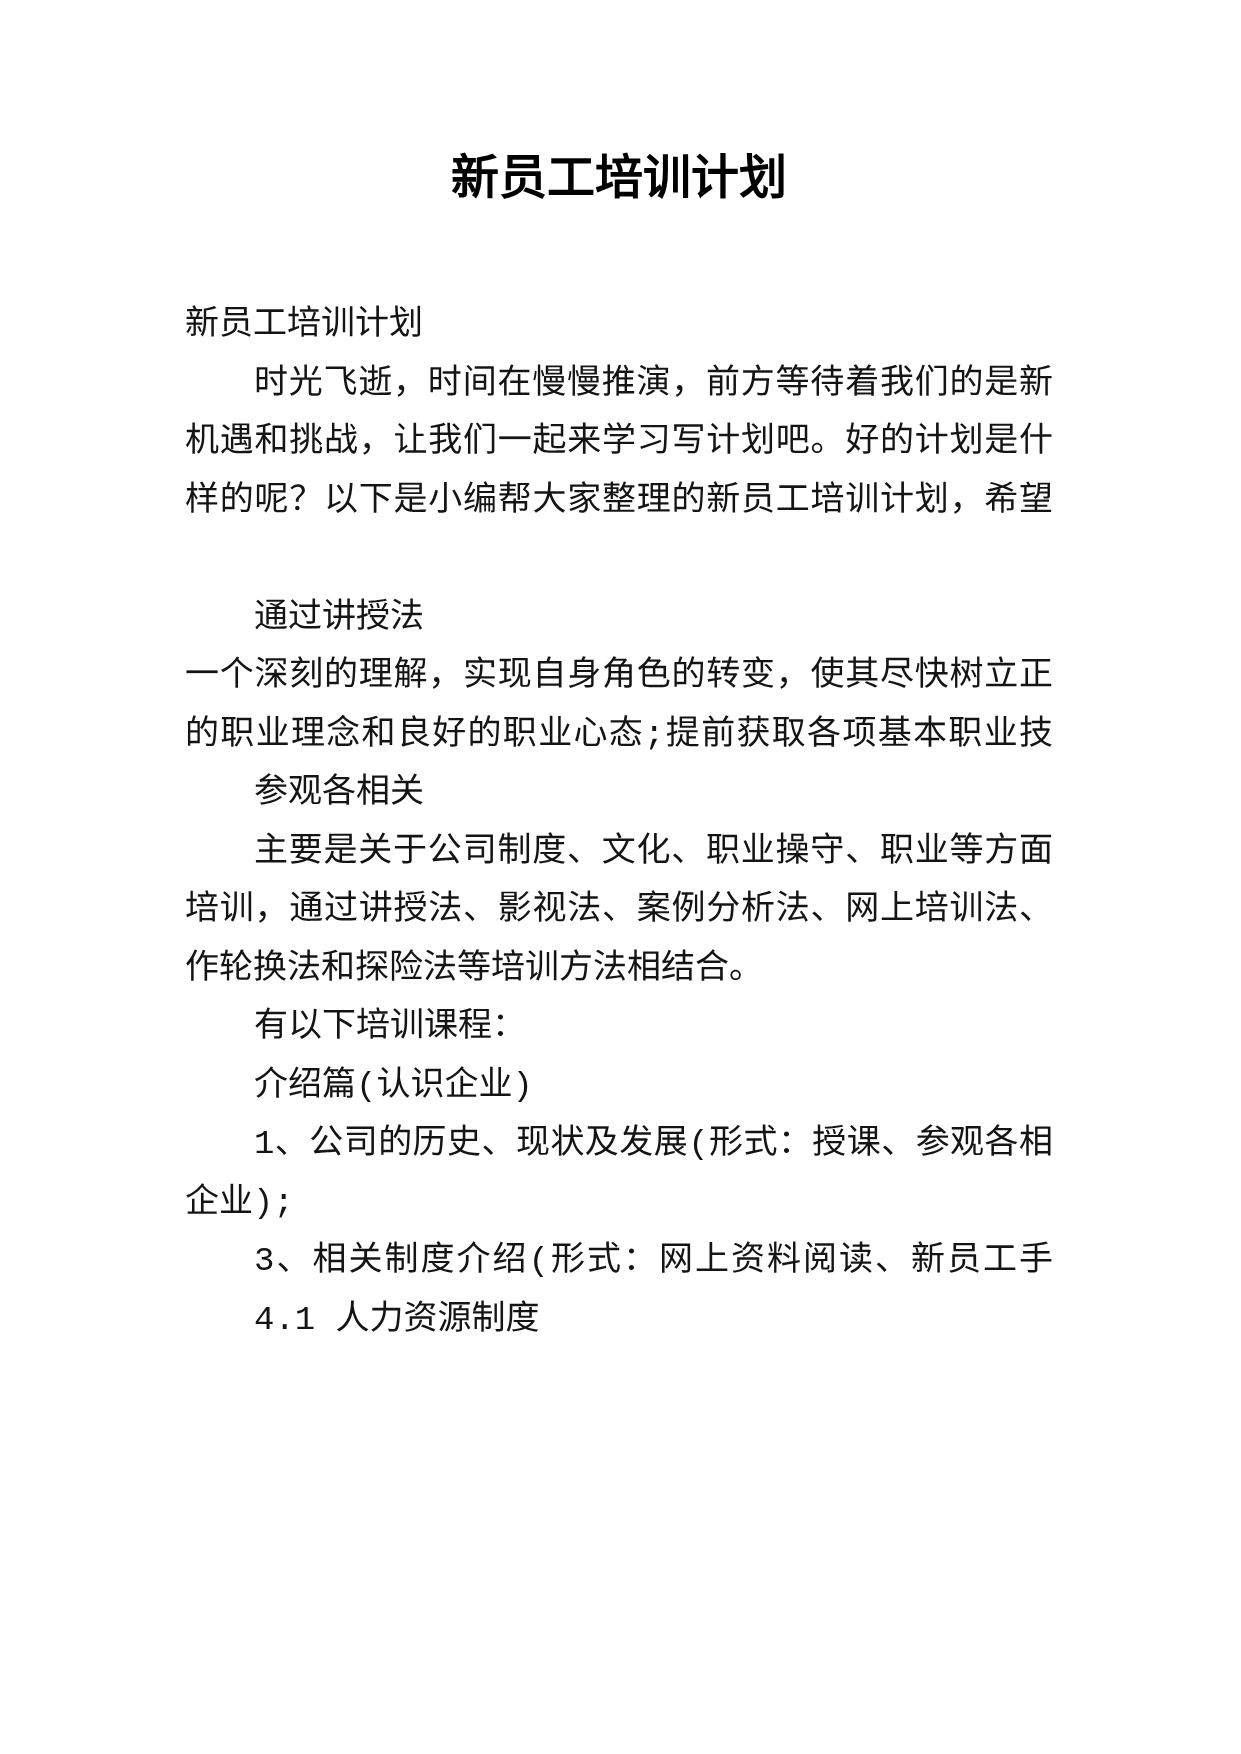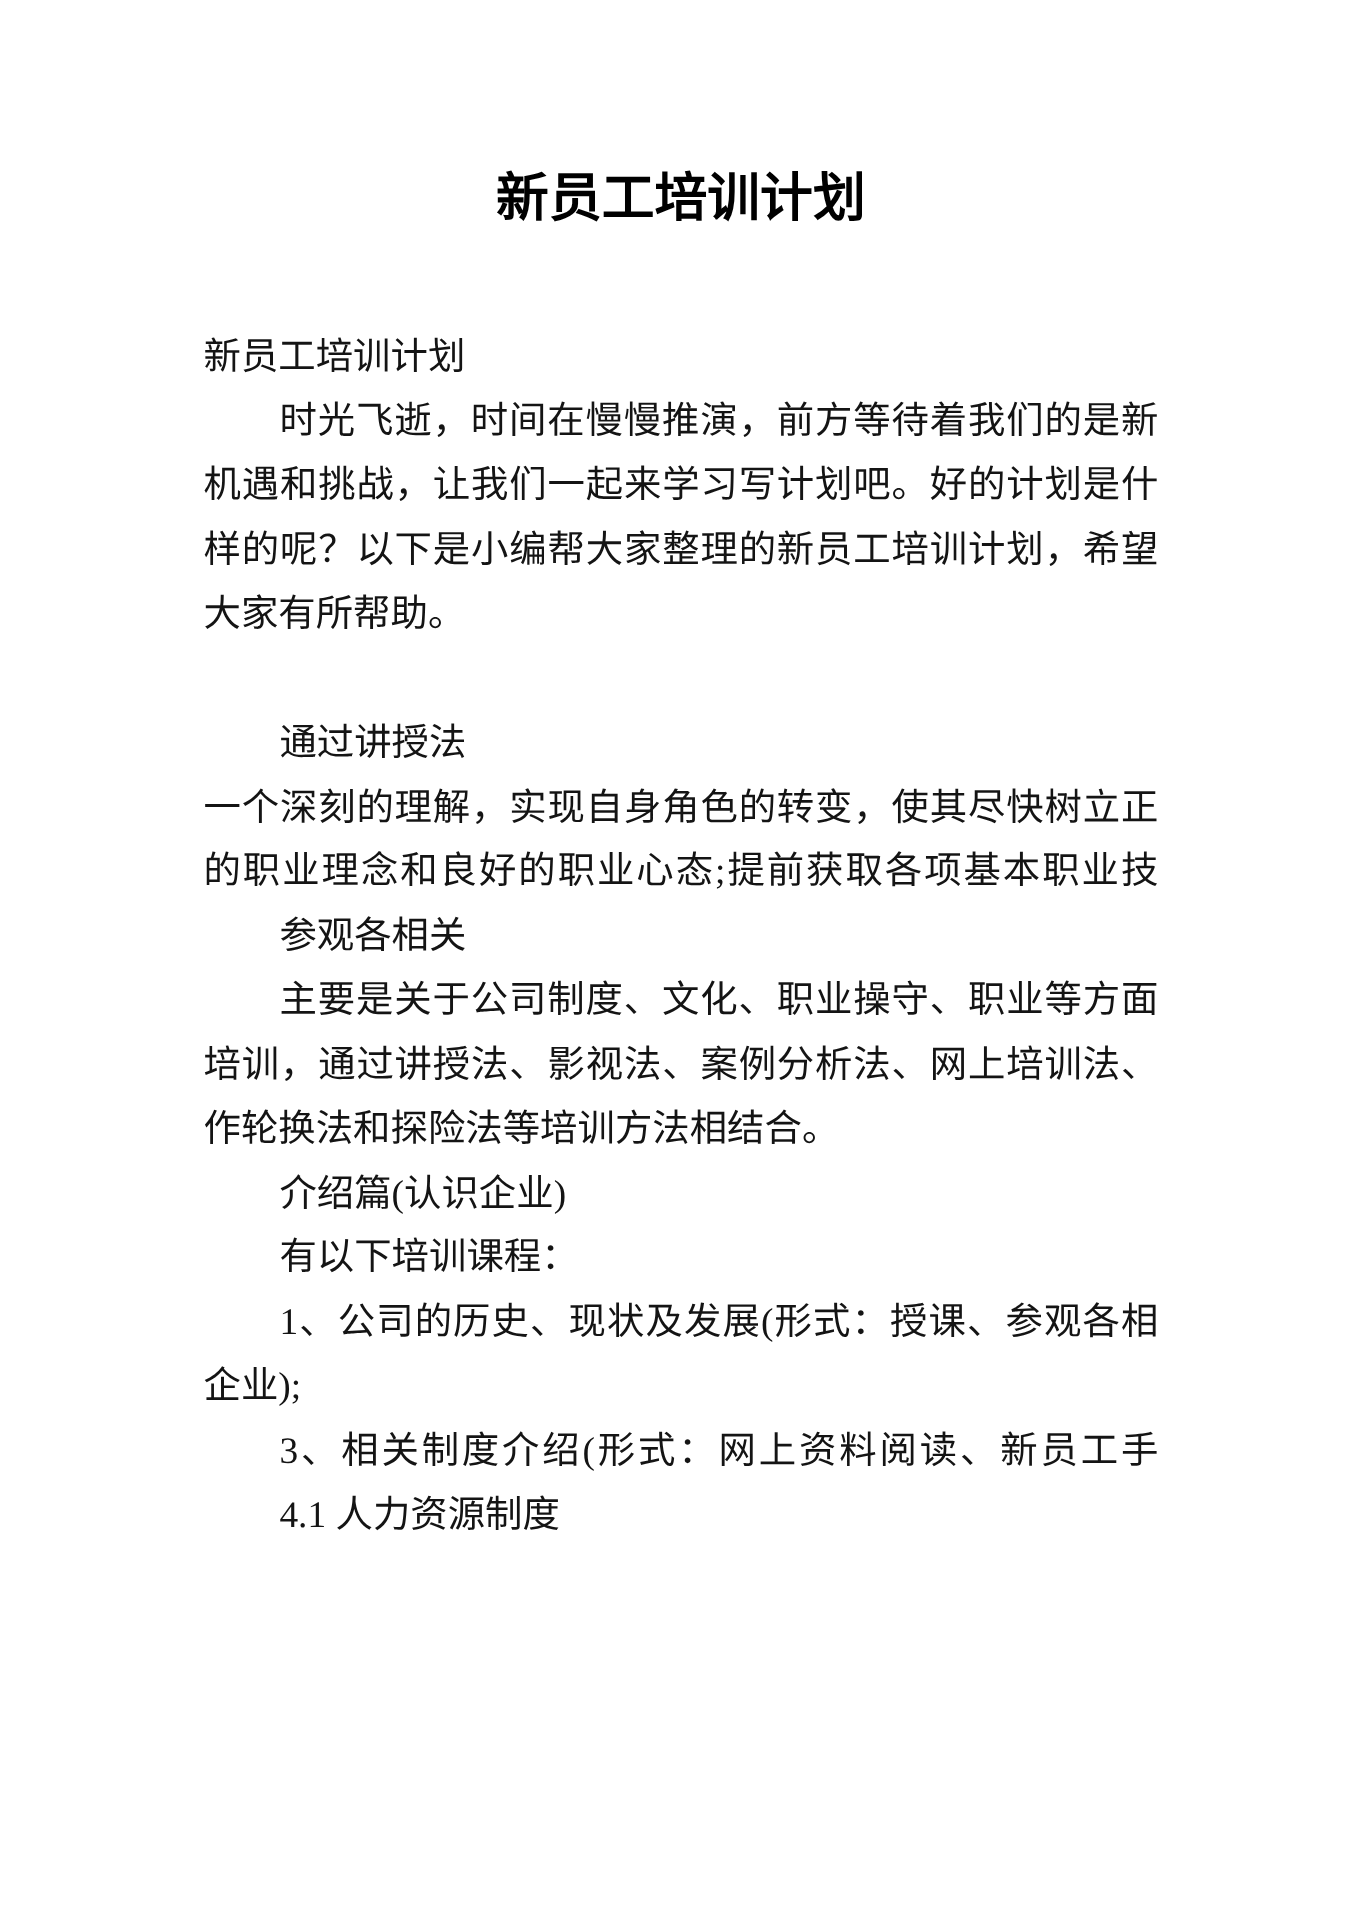--- a/index.html
+++ b/index.html
@@ -11,21 +11,21 @@
     width: 1241px;
     height: 1754px;
     overflow: hidden;
   }
   .page {
     box-sizing: border-box;
     width: 1241px;
     height: 1754px;
     padding: 152px 188px 0 185px;
     background: #ffffff;
-    font-family: Liberation Serif, serif;
+    font-family: Liberation Mono, monospace;
     color: #141414;
   }
   .doc-title {
     margin: 0 0 86px 0;
     font-size: 48px;
     line-height: 58px;
     font-weight: bold;
     letter-spacing: 0px;
     text-align: center;
     color: #000000;
@@ -58,29 +58,28 @@
 </head>
 <body>
 
 <div class="page">
   <h1 class="doc-title">新员工培训计划</h1>
   <div class="doc-body" id="doc-body">
       <div class="line">新员工培训计划</div>
       <div class="line indent fill">时光飞逝，时间在慢慢推演，前方等待着我们的是新的</div>
       <div class="line fill">机遇和挑战，让我们一起来学习写计划吧。好的计划是什么</div>
       <div class="line fill">样的呢？以下是小编帮大家整理的新员工培训计划，希望对</div>
-      <div class="line">大家有所帮助。</div>
       <div class="line blank"></div>
       <div class="line indent">通过讲授法</div>
       <div class="line fill">一个深刻的理解，实现自身角色的转变，使其尽快树立正确</div>
       <div class="line fill">的职业理念和良好的职业心态;提前获取各项基本职业技能，</div>
       <div class="line indent">参观各相关</div>
       <div class="line indent fill">主要是关于公司制度、文化、职业操守、职业等方面的</div>
       <div class="line fill">培训，通过讲授法、影视法、案例分析法、网上培训法、工</div>
       <div class="line">作轮换法和探险法等培训方法相结合。</div>
+      <div class="line indent">有以下培训课程：</div>
       <div class="line indent">介绍篇(认识企业)</div>
-      <div class="line indent">有以下培训课程：</div>
       <div class="line indent fill">1、公司的历史、现状及发展(形式：授课、参观各相关</div>
       <div class="line">企业);</div>
       <div class="line indent fill">3、相关制度介绍(形式：网上资料阅读、新员工手册)。</div>
       <div class="line indent">4.1 人力资源制度</div>
     </div>
 </div>
 
 </body></html>

